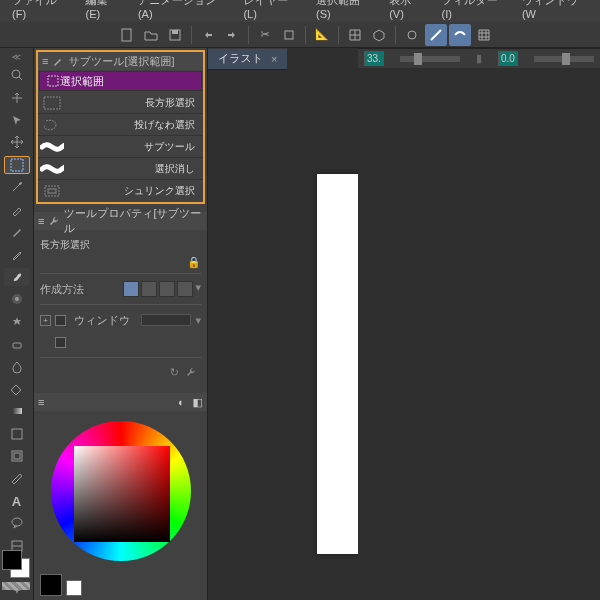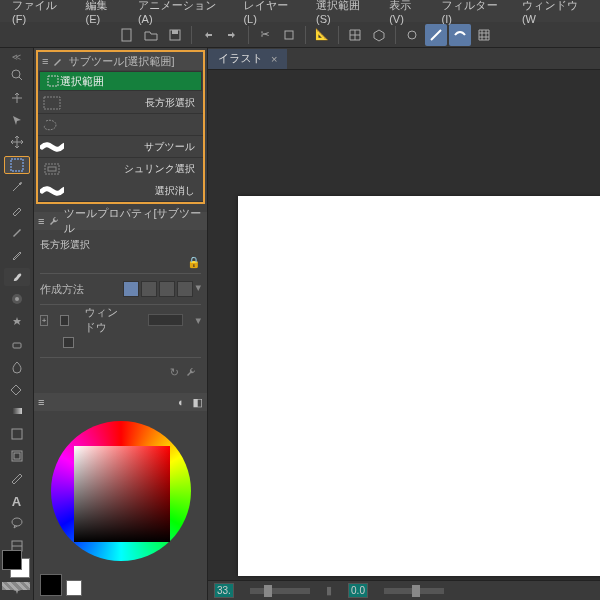--- a/index.html
+++ b/index.html
@@ -1,47 +1,47 @@
 <!DOCTYPE html>
 <html><head>
 <meta charset="utf-8">
 <style>
 *{margin:0;padding:0;box-sizing:border-box;font-family:"Meiryo",sans-serif;font-size:11px;user-select:none}
 html,body{width:600px;height:600px;overflow:hidden;background:#2f2f2f;color:#c8c8c8}
-.menubar{height:22px;background:#3e3e3e;display:flex;align-items:center;padding:0 4px;gap:2px}
+.menubar{height:22px;background:#3e3e3e;display:flex;align-items:flex-end;padding:0 4px;gap:2px}
 .menubar span{padding:2px 8px;cursor:default}
 .toolbar{height:26px;background:#3a3a3a;border-bottom:1px solid #222;display:flex;align-items:center;gap:2px;padding:0 4px}
 .tb-btn{width:22px;height:22px;display:flex;align-items:center;justify-content:center;color:#aaa;border-radius:2px}
 .tb-btn.active{background:#5b7aa6}
 .tb-sep{width:1px;height:18px;background:#555;margin:0 3px}
 .main{display:flex;height:552px}
 .toolcol{width:34px;background:#3a3a3a;border-right:1px solid #222;display:flex;flex-direction:column;align-items:center;padding-top:4px;gap:4px}
 .toolbtn{width:26px;height:20px;display:flex;align-items:center;justify-content:center;color:#999;border-radius:2px;position:relative}
 .toolbtn.sel{border:1px solid #e8a13d;background:#4a4a4a}
 .collapse{font-size:9px;color:#888}
 .panelcol{width:174px;background:#414141;display:flex;flex-direction:column;border-right:1px solid #222}
 .subtool{border:2px solid #e8a13d;margin:2px;background:#414141}
 .st-hdr{height:18px;background:#484848;display:flex;align-items:center;padding:0 4px;gap:4px;font-size:10px;color:#bbb}
 .st-hdr .ico{width:12px;height:12px}
-.st-tab{height:20px;background:#15803d;display:flex;align-items:center;padding:0 6px;color:#eee;font-size:10px;border:1px solid #333;margin:1px}
+.st-tab{height:20px;background:#701a75;display:flex;align-items:center;padding:0 6px;color:#eee;font-size:10px;border:1px solid #333;margin:1px}
 .st-row{height:22px;display:flex;align-items:center;border-bottom:1px solid #333;padding:0 2px;gap:6px}
 .st-row .thumb{width:24px;height:18px;display:flex;align-items:center;justify-content:center}
 .st-row .lbl{flex:1;text-align:right;padding-right:6px;font-size:10px;color:#ddd}
 .prop-hdr{height:18px;background:#484848;display:flex;align-items:center;padding:0 4px;gap:4px;font-size:10px;margin-top:6px}
 .prop-body{padding:4px 6px}
 .prop-title{font-size:10px;color:#ccc;padding:4px 0}
-.prop-row{display:flex;align-items:center;height:22px;gap:12px;font-size:10px;color:#bbb}
+.prop-row{display:flex;align-items:center;height:22px;gap:4px;font-size:10px;color:#bbb}
 .prop-row .swbox{display:flex;gap:2px}
 .sw{width:16px;height:16px;background:#555;border:1px solid #333}
 .sw.on{background:#6a85b0}
 .prop-ft{display:flex;justify-content:flex-end;gap:6px;padding:4px;color:#888}
 .colorwheel{height:160px;position:relative;display:flex;align-items:center;justify-content:center}
 .hue{width:140px;height:140px;border-radius:50%;background:conic-gradient(red,yellow,lime,cyan,blue,magenta,red)}
 .inner{position:absolute;width:96px;height:96px;background:linear-gradient(to top,#000,transparent),linear-gradient(to right,#fff,red);top:35px;left:40px}
-.canvas-area{flex:1;background:#2f2f2f;display:flex;flex-direction:column}
+.canvas-area{flex:1;background:#2f2f2f;display:flex;flex-direction:row}
 .tabbar{height:22px;background:#3a3a3a;display:flex;align-items:center;border-bottom:1px solid #222}
 .doctab{height:20px;padding:0 10px;background:#3f4a5c;display:flex;align-items:center;gap:8px;font-size:10px;color:#ddd}
 .doctab .x{color:#aaa}
 .viewport{flex:1;background:#2f2f2f;position:relative;overflow:hidden}
 .canvas{position:absolute;left:30px;top:126px;width:380px;height:380px;background:#fff;box-shadow:0 0 4px rgba(0,0,0,.5)}
 .statusbar{height:20px;background:#3a3a3a;display:flex;align-items:center;padding:0 6px;gap:16px;font-size:10px;color:#aaa;border-top:1px solid #222}
 .statusbar input{width:20px;background:#0f766e;border:1px solid #555;color:#ccc;font-size:10px;padding:1px 2px}
 svg{display:block}
 .chk{width:11px;height:11px;border:1px solid #777;background:#333;display:inline-block;margin-right:4px}
 .expand{width:11px;height:11px;border:1px solid #777;display:inline-flex;align-items:center;justify-content:center;font-size:8px}
@@ -287,45 +287,46 @@
             </svg>
           </div>
           <div class="lbl">長方形選択</div>
         </div>
       <div class="st-row">
           <div class="thumb">
             <svg width="18" height="14">
               <path d="M3 3c4-2 10 0 10 4s-6 6-10 4 0-4 0-4" fill="none" stroke="#888" stroke-dasharray="2 1"></path>
             </svg>
           </div>
+          <div class="lbl">投げなわ選択</div>
         </div>
       <div class="st-row">
           <div class="thumb">
             <svg width="60" height="14">
               <path d="M2 7c8-8 12 8 20 0s12 8 20 0 12 8 16 0" fill="none" stroke="#fff" stroke-width="5" stroke-linecap="round"></path>
             </svg>
           </div>
           <div class="lbl">サブツール</div>
+        </div>
+      <div class="st-row">
+          <div class="thumb">
+            <svg width="60" height="14">
+              <path d="M2 7c8-8 12 8 20 0s12 8 20 0 12 8 16 0" fill="none" stroke="#fff" stroke-width="5" stroke-linecap="round"></path>
+            </svg>
+          </div>
+          <div class="lbl">選択消し</div>
         </div>
       <div class="st-row" style="border-bottom:none">
           <div class="thumb">
             <svg width="18" height="14">
               <rect x="2" y="2" width="14" height="10" fill="none" stroke="#888" stroke-dasharray="2 1"></rect>
               <rect x="5" y="5" width="8" height="4" fill="none" stroke="#888"></rect>
             </svg>
           </div>
           <div class="lbl">シュリンク選択</div>
-        </div>
-      <div class="st-row">
-          <div class="thumb">
-            <svg width="60" height="14">
-              <path d="M2 7c8-8 12 8 20 0s12 8 20 0 12 8 16 0" fill="none" stroke="#fff" stroke-width="5" stroke-linecap="round"></path>
-            </svg>
-          </div>
-          <div class="lbl">選択消し</div>
         </div>
     </div>
 
     <div class="prop-hdr">
       <span>≡</span>
       <svg width="12" height="12">
           <path d="M8 2a3 3 0 00-3 4L2 9l1 1 3-3a3 3 0 004-3L8 6 6 4z" fill="#aaa"></path>
         </svg>
       <span>ツールプロパティ[サブツール</span>
     </div>

